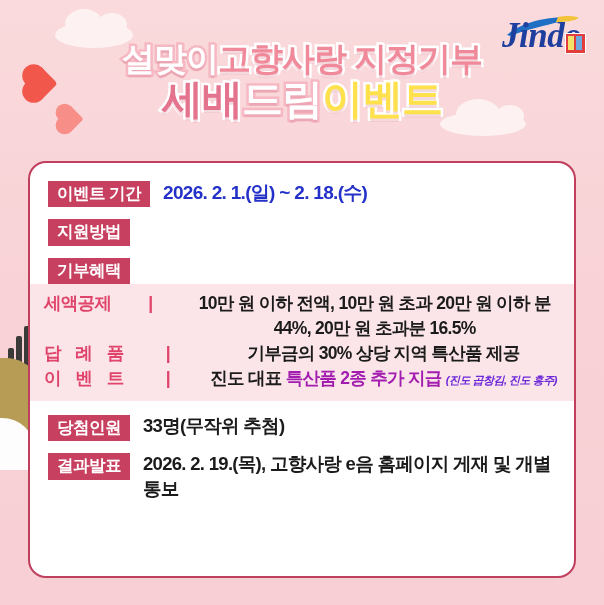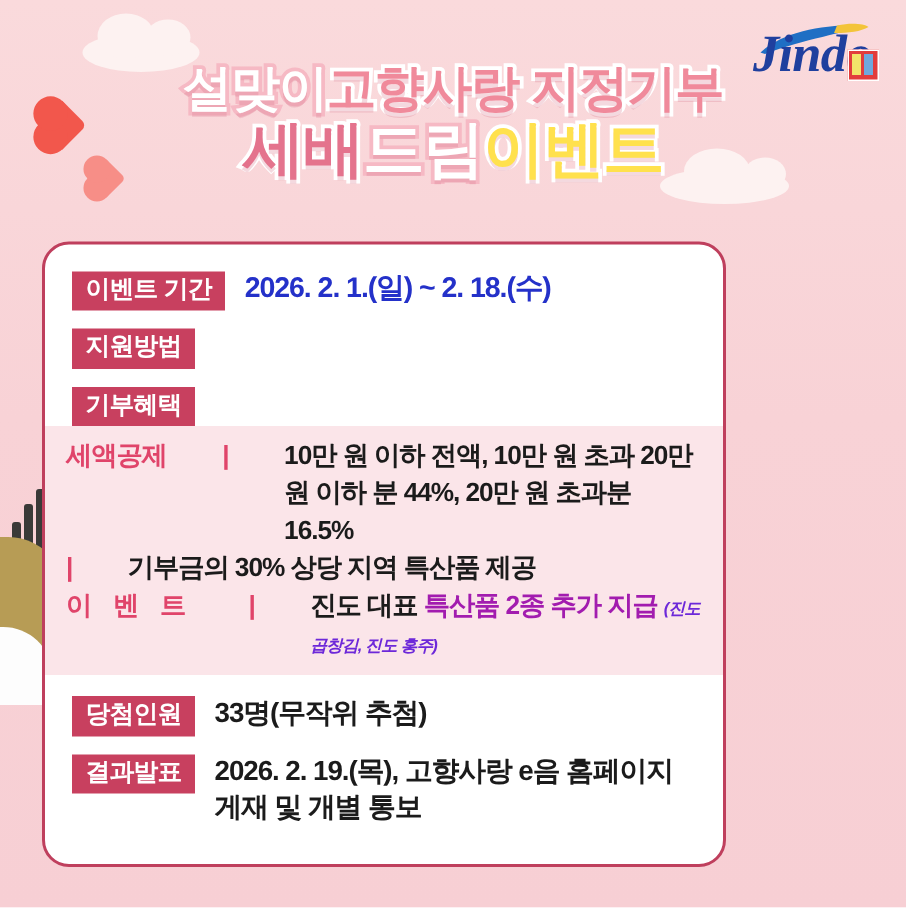--- a/index.html
+++ b/index.html
@@ -158,21 +158,21 @@
     left: 2px; top: 2px;
     width: 6px; height: 14px;
     background: #f2e36a;
     box-shadow: 8px 0 0 #6fa8dc;
   }
 
   
   .panel {
     position: absolute;
     left: 28px; top: 161px;
-    width: 456px; height: 417px;
+    width: 548px; height: 417px;
     background: #ffffff;
     border: 2px solid #bf3f5d;
     border-radius: 18px;
     box-sizing: border-box;
     padding: 17px 0 0 0;
   }
 
   .row {
     display: flex;
     align-items: flex-start;
@@ -227,21 +227,21 @@
     white-space: nowrap;
     padding-right: 5px;
   }
   .benefit-label.spread { letter-spacing: 4.5px; }
   .benefit-sep {
     flex: 0 0 auto;
     color: #e0446a;
     font-weight: 900;
     padding-right: 5px;
   }
-  .benefit-text { flex: 1 1 auto; }
+  .benefit-text { flex: 1 1 auto; text-align: center; }
   .hl-blue { color: #a21caf; }
   .small-note { font-size: 11px; font-weight: 700; color: #6d28d9; letter-spacing: -0.5px; font-style: italic; }
 
   .bottom-rows { margin-top: 13px; }
 </style>
 </head>
 <body>
 
 <div class="poster">
 
@@ -297,20 +297,21 @@
 
     <div class="benefit-box">
 
       <div class="benefit-line">
         <span class="benefit-label">세액공제</span>
         <span class="benefit-sep">|</span>
         <span class="benefit-text">10만 원 이하 전액, 10만 원 초과 20만 원 이하 분 44%, 20만 원 초과분 16.5%</span>
       </div>
 
       <div class="benefit-line">
+        <span class="benefit-label spread">답 례 품</span>
         <span class="benefit-sep">|</span>
         <span class="benefit-text">기부금의 30% 상당 지역 특산품 제공</span>
       </div>
 
       <div class="benefit-line">
         <span class="benefit-label spread">이 벤 트</span>
         <span class="benefit-sep">|</span>
         <span class="benefit-text"><span>진도 대표 </span><span class="hl-blue">특산품 2종 추가 지급</span> <span class="small-note">(진도 곱창김, 진도 홍주)</span></span>
       </div>
 

